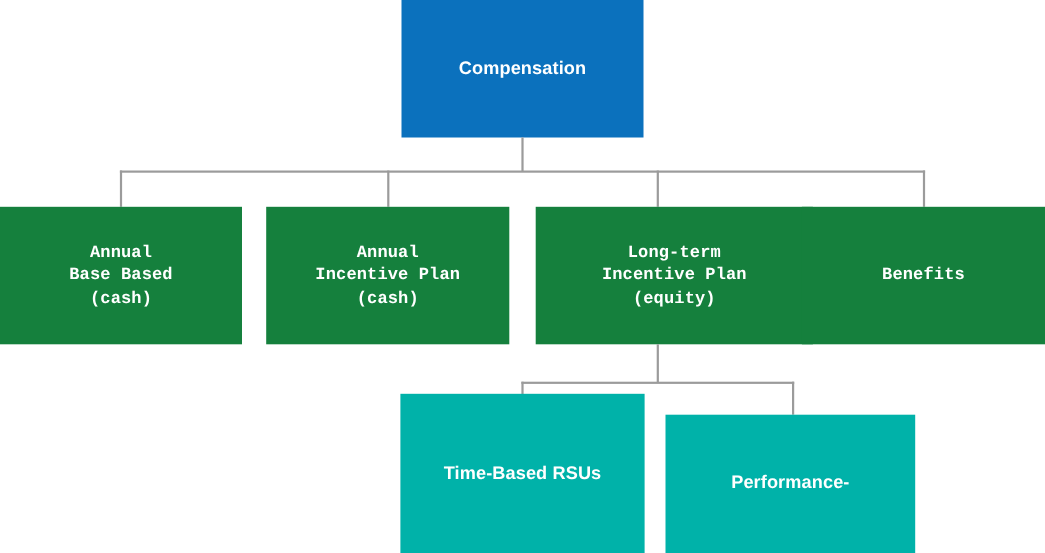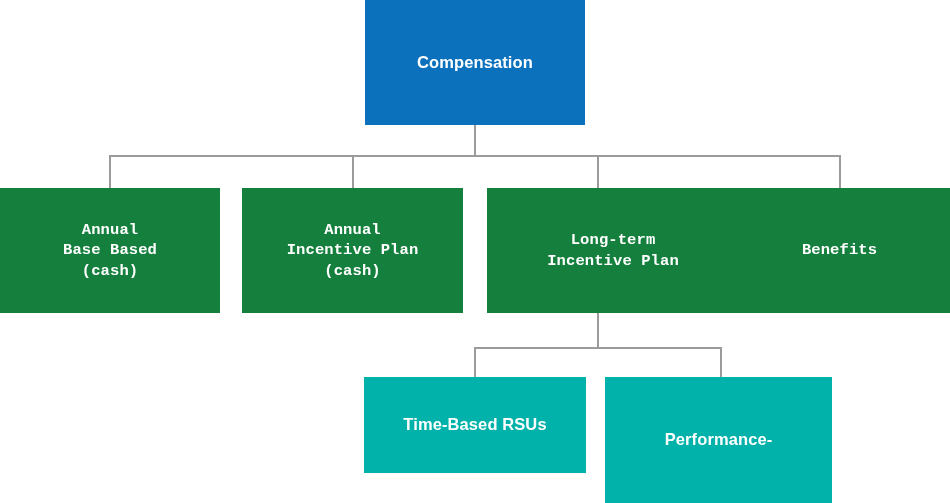--- a/index.html
+++ b/index.html
@@ -93,35 +93,36 @@
       <span class="ln">Annual</span>
       <span class="ln">Incentive Plan</span>
       <span class="ln">(cash)</span>
     </span>
   </div>
 
   <div class="node node-level2" style="left:487px; top:188px; width:252px; height:125px;">
     <span class="node-label">
       <span class="ln">Long-term</span>
       <span class="ln">Incentive Plan</span>
+      <span class="ln">(equity)</span>
     </span>
   </div>
 
   <div class="node node-level2" style="left:729px; top:188px; width:221px; height:125px;justify-content:center;">
     <span class="node-label">
       <span class="ln">Benefits</span>
     </span>
   </div>
 
   <div class="connector connector-v" style="left:597px; top:313px; height:35px;"></div>
   <div class="connector connector-h" style="left:474px; top:347px; width:248px;"></div>
   <div class="connector connector-v" style="left:474px; top:347px; height:30px;"></div>
   <div class="connector connector-v" style="left:720px; top:347px; height:30px;"></div>
 
-  <div class="node node-level3" style="left:364px; top:377px; width:222px; height:96px;">
+  <div class="node node-level3" style="left:364px; top:358px; width:222px; height:146px;">
     <span class="node-label">
       <span class="ln">Time-Based RSUs</span>
     </span>
   </div>
 
   <div class="node node-level3" style="left:605px; top:377px; width:227px; height:126px;">
     <span class="node-label">
       <span class="ln">Performance-</span>
     </span>
   </div>

